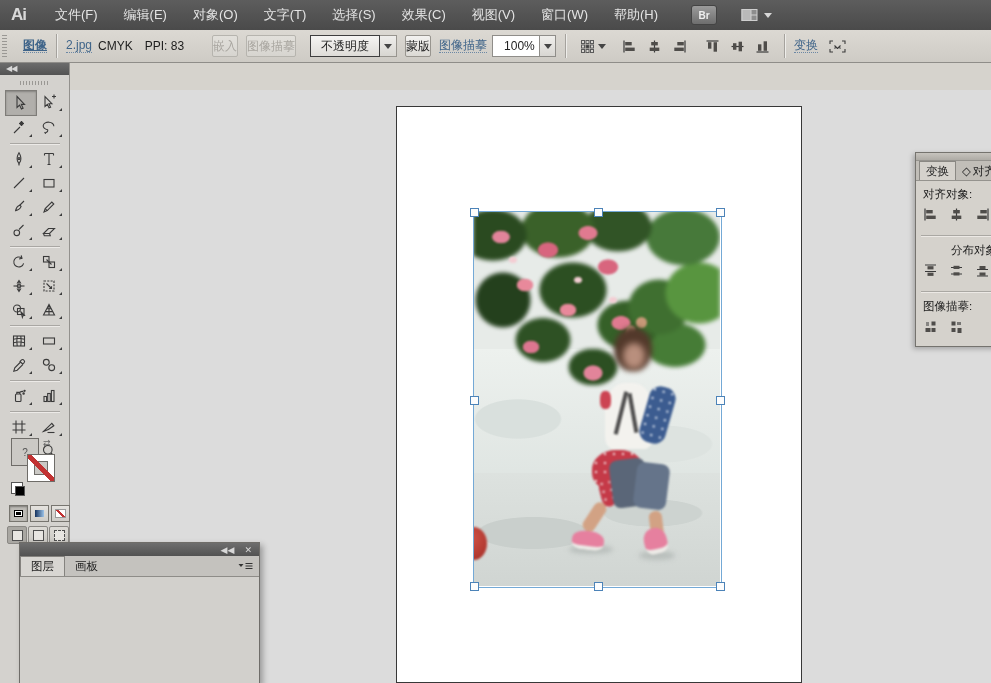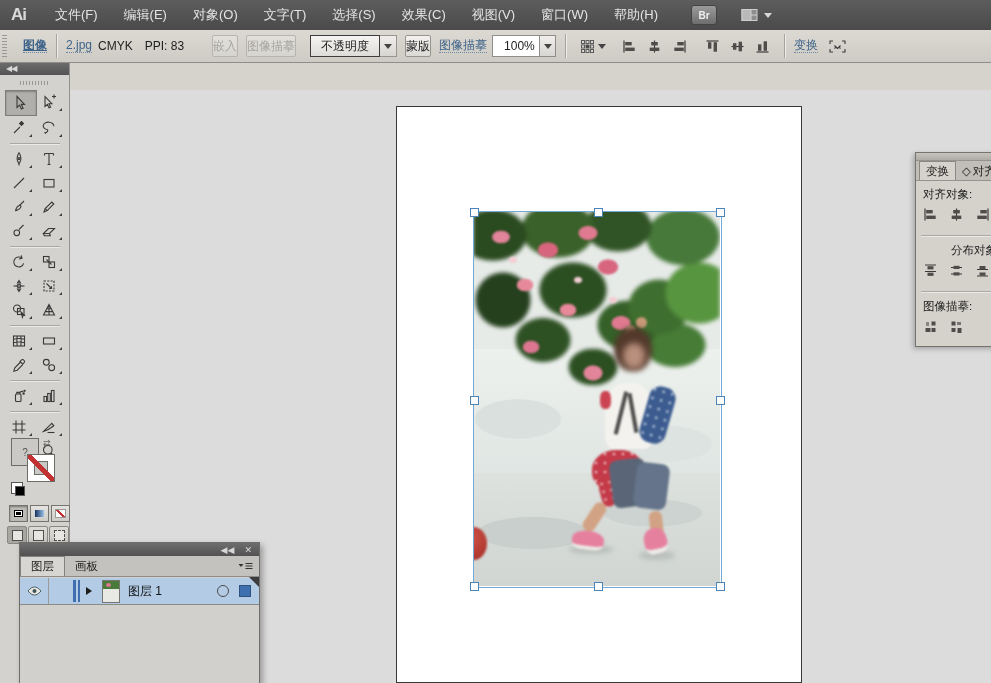--- a/index.html
+++ b/index.html
@@ -663,36 +663,15 @@
     <div class="lp-tabs">
       <div class="lp-tab front">图层</div>
       <div class="lp-tab">画板</div>
       <div class="lp-menu">
         <svg width="17" height="9">
             <path d="M1.5 2l2.5 3L6.5 2z" fill="#333"></path>
             <path d="M8.5 1.5h7M8.5 4h7M8.5 6.5h7" stroke="#333" stroke-width="1"></path>
           </svg>
       </div>
     </div>
-    <div class="lp-body">
-      <div class="layer-row">
-        <div class="lr-cell" style="width:28px;">
-          <svg width="15" height="10">
-            <path d="M1 5c2.5-3 4.5-4 6.5-4s4 1 6.5 4c-2.5 3-4.5 4-6.5 4S3.5 8 1 5z" fill="#e9e7e3" stroke="#3c5555" stroke-width=".9"></path>
-            <circle cx="7.5" cy="5" r="2" fill="#3c5555"></circle>
-          </svg>
-        </div>
-        <div class="lr-div"></div>
-        <div class="lr-cell" style="width:14px;"></div>
-        <div class="bluebars">
-            <i></i>
-            <i></i>
-          </div>
-        <div class="tri-r"></div>
-        <div class="lthumb"></div>
-        <div class="lr-name">图层 1</div>
-        <div class="lr-target"></div>
-        <div class="lr-selsq"></div>
-      </div>
-    </div>
   </div>
 
 </div>
 
 </body></html>

